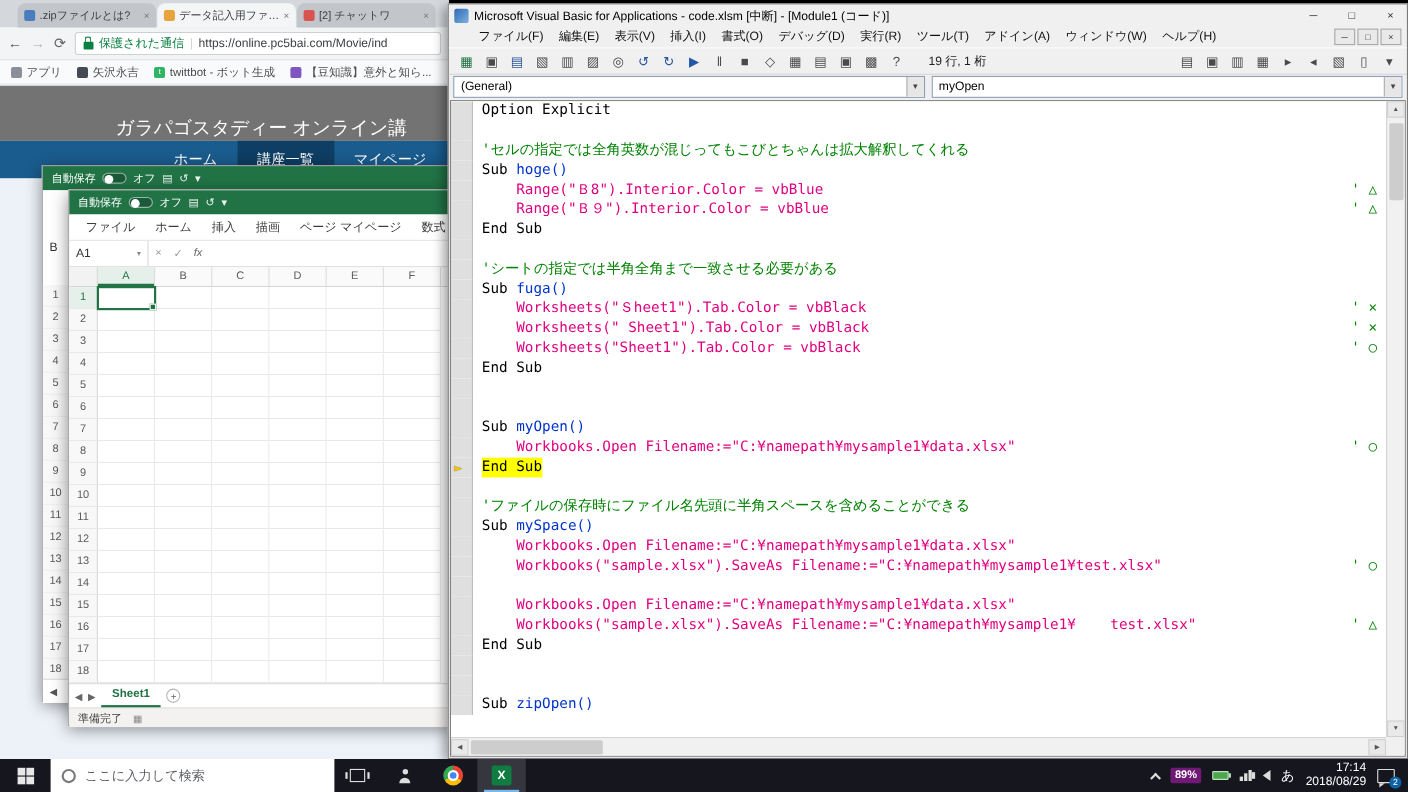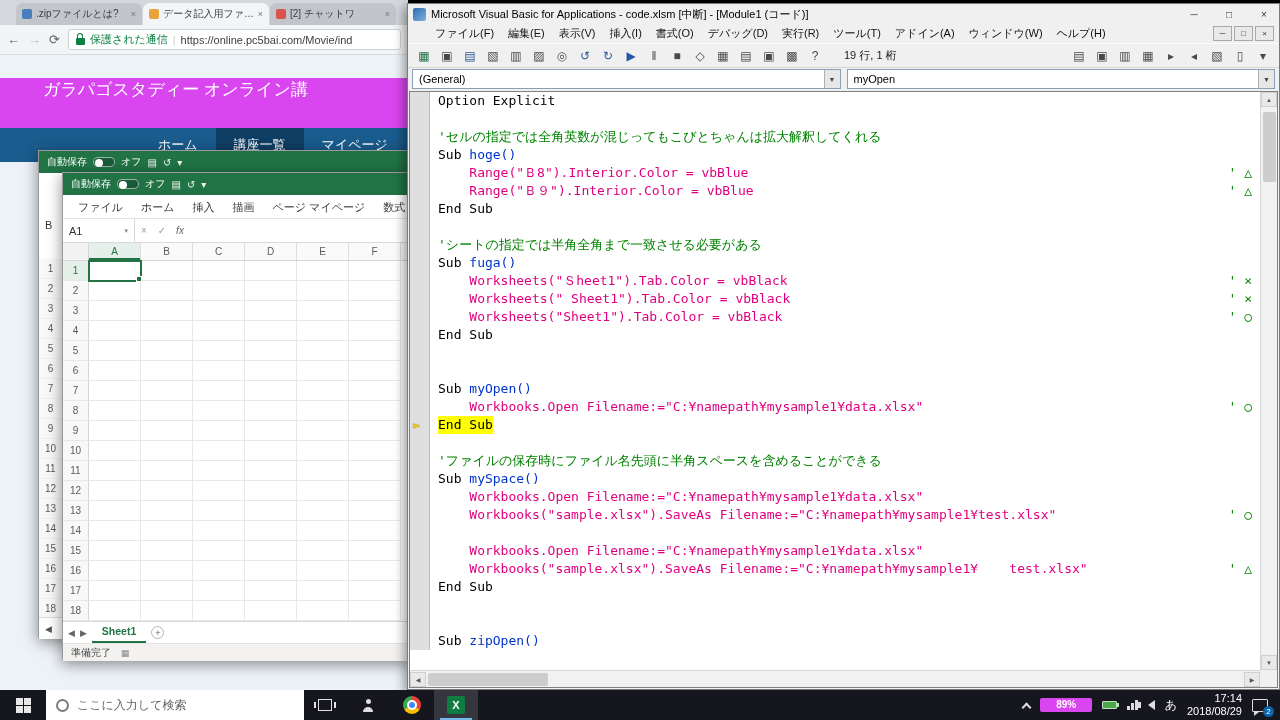--- a/index.html
+++ b/index.html
@@ -25,21 +25,21 @@
   .lock::before{content:"";position:absolute;top:-5px;left:1.5px;width:4px;height:5px;border:1.5px solid #0b8043;
                 border-bottom:none;border-radius:3px 3px 0 0}
   .sec{color:#0b8043;white-space:nowrap}
   .sep{color:#d0d0d0}
   .url{color:#3c4043;white-space:nowrap;overflow:hidden}
   .bookmarks{height:22px;background:#f9fafb;border-bottom:1px solid #e4e5e7;display:flex;align-items:center;gap:14px;
              padding:0 10px;font-size:10.5px;color:#4a4d51}
   .bm{display:flex;align-items:center;gap:4px;white-space:nowrap}
   .bm-icon{width:10px;height:10px;border-radius:2px;color:#fff;font-size:7px;display:flex;align-items:center;justify-content:center;flex:none}
   .page{position:absolute;top:78px;left:0;right:0;bottom:0;background:#edf2f8}
-  .site-header{height:50px;background:#d946ef;display:flex;align-items:flex-start;padding-left:43px}
+  .site-header{height:50px;background:#737373;display:flex;align-items:flex-end;padding-left:105px}
   .site-title{color:#fff;font-size:17px;white-space:nowrap}
   .site-nav{height:34px;background:#1a5c8e;display:flex;align-items:stretch;padding-left:140px}
   .nav-item{color:#fff;font-size:13px;display:flex;align-items:center;padding:0 18px;white-space:nowrap}
   .nav-item.active{background:#0e3e63}
 
   
   .xlwin{position:absolute;background:#fff;border:1px solid #9a9a9a;box-shadow:0 4px 14px rgba(0,0,0,.45)}
   #excel-back{left:38px;top:150px;width:372px;height:488px;z-index:2}
   #excel-front{left:62px;top:172px;width:348px;height:488px;z-index:3}
   .xl-titlebar{height:22px;background:#217346;display:flex;align-items:center;padding:0 8px;gap:6px;color:#fff;font-size:10px}
@@ -135,21 +135,21 @@
   .person{width:13px;height:13px;position:relative}
   .person::before{content:"";position:absolute;top:0;left:4px;width:5px;height:5px;border-radius:50%;background:#ddd}
   .person::after{content:"";position:absolute;bottom:0;left:1.5px;width:10px;height:5px;border-radius:5px 5px 0 0;background:#ddd}
   .chrome-icon{width:18px;height:18px;border-radius:50%;position:relative;
       background:conic-gradient(#ea4335 0 120deg,#fbbc05 0 240deg,#34a853 0 360deg)}
   .chrome-icon::after{content:"";position:absolute;left:4px;top:4px;width:6px;height:6px;background:#4285f4;border:2px solid #fff;border-radius:50%}
   .excel-app-icon{width:18px;height:18px;background:#107c41;border-radius:2px;color:#fff;font-size:11px;font-weight:bold;
       display:flex;align-items:center;justify-content:center}
   .tray{margin-left:auto;display:flex;align-items:center;gap:10px;padding:0 8px;color:#eee}
   .chev{width:7px;height:7px;border-left:2px solid #ddd;border-top:2px solid #ddd;transform:rotate(45deg);margin-top:4px}
-  .battpill{background:#d946ef;color:#fff;font-size:10px;font-weight:bold;padding:1px 16px;border-radius:2px;line-height:12px}
+  .battpill{background:#701a75;color:#fff;font-size:10px;font-weight:bold;padding:1px 4px;border-radius:2px;line-height:12px}
   .batticon{width:15px;height:8px;border:1px solid #bfe3bf;background:#4ca64c;border-radius:1px;position:relative}
   .batticon::after{content:"";position:absolute;right:-3px;top:1px;width:2px;height:4px;background:#bfe3bf}
   .net{display:flex;align-items:flex-end;gap:1.5px}
   .net i{width:2.5px;background:#ddd;display:block}
   .vol{width:0;height:0;border-top:5px solid transparent;border-bottom:5px solid transparent;border-right:7px solid #ddd;position:relative}
   .vol::before{content:"";position:absolute;left:-10px;top:-3px;width:3px;height:6px;background:#ddd}
   .ime{font-size:12px;color:#fff}
   .clock{font-size:11px;line-height:13px;color:#fff;text-align:right}
   .action{width:16px;height:13px;border:1.5px solid #ddd;border-radius:1px;position:relative;margin-right:4px}
   .action::before{content:"";position:absolute;left:1px;bottom:-5px;width:0;height:0;border-top:4px solid #ddd;border-right:5px solid transparent}
@@ -181,20 +181,38 @@
     <span class="navbtn" data-interactable="true">←</span>
     <span class="navbtn dis" data-interactable="true">→</span>
     <span class="navbtn" data-interactable="true">⟳</span>
     <div class="omnibox" data-interactable="true">
       <span class="lock" data-interactable="false"></span>
       <span class="sec" data-interactable="false">保護された通信</span>
       <span class="sep" data-interactable="false">|</span>
       <span class="url" data-interactable="false">https://online.pc5bai.com/Movie/ind</span>
     </div>
   </div>
+  <div class="bookmarks" data-interactable="false">
+      <div class="bm" data-interactable="true">
+        <span class="bm-icon" data-interactable="false" style="background: rgb(138, 143, 152);"></span>
+        <span data-interactable="false">アプリ</span>
+      </div>
+      <div class="bm" data-interactable="true">
+        <span class="bm-icon" data-interactable="false" style="background: rgb(68, 74, 82);"></span>
+        <span data-interactable="false">矢沢永吉</span>
+      </div>
+      <div class="bm" data-interactable="true">
+        <span class="bm-icon" data-interactable="false" style="background: rgb(47, 180, 99);">t</span>
+        <span data-interactable="false">twittbot - ボット生成</span>
+      </div>
+      <div class="bm" data-interactable="true">
+        <span class="bm-icon" data-interactable="false" style="background: rgb(126, 87, 194);"></span>
+        <span data-interactable="false">【豆知識】意外と知ら...</span>
+      </div>
+    </div>
   <div class="page" data-interactable="false">
     <div class="site-header" data-interactable="false">
       <div class="site-title" data-interactable="false">ガラパゴスタディー オンライン講</div>
     </div>
     <div class="site-nav" data-interactable="false">
         <div class="nav-item" data-interactable="true">ホーム</div>
         <div class="nav-item active" data-interactable="true">講座一覧</div>
         <div class="nav-item" data-interactable="true">マイページ</div>
         <div class="nav-item" data-interactable="true">アフィ</div>
       </div>

